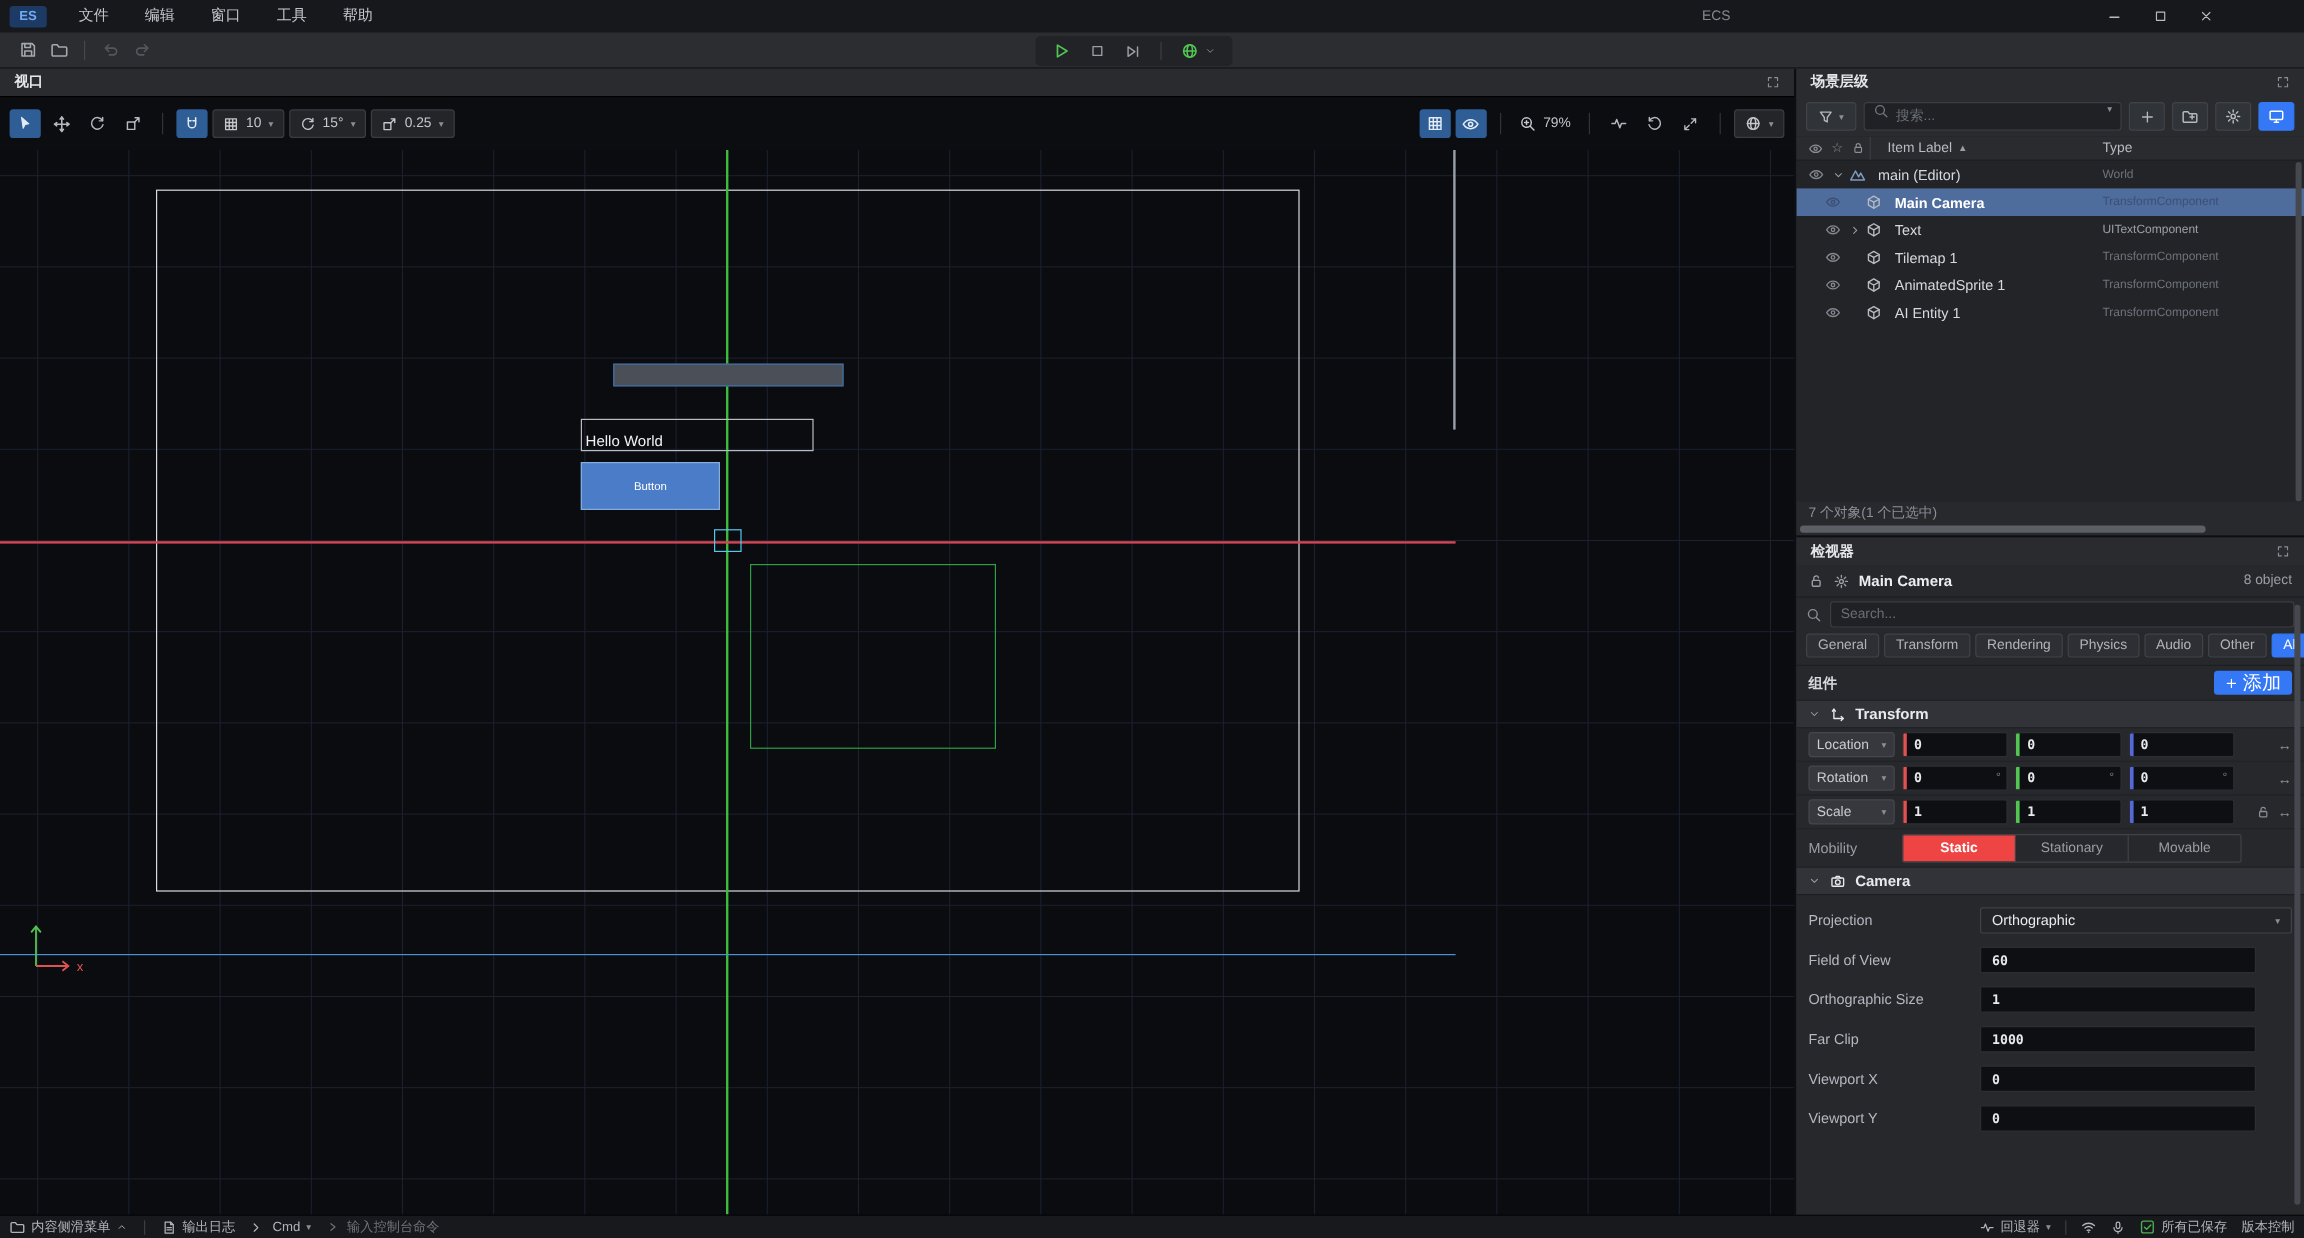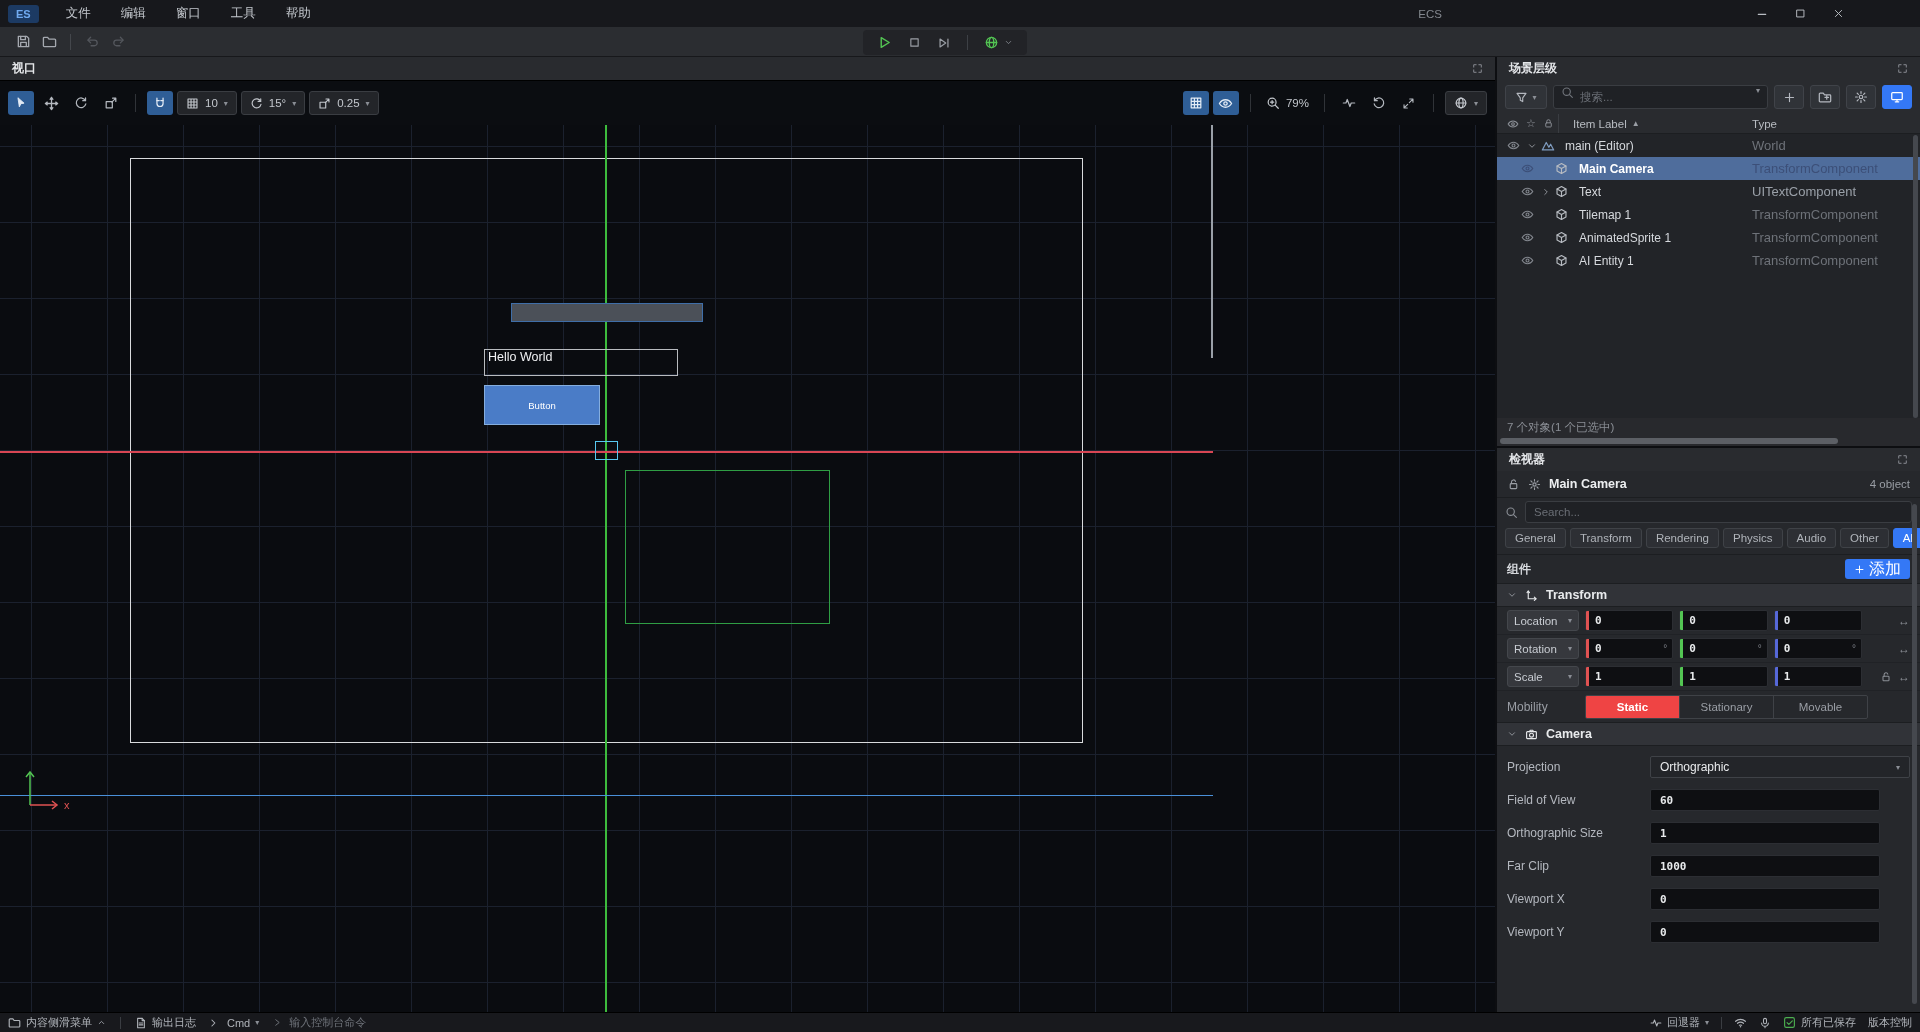--- a/index.html
+++ b/index.html
@@ -31,21 +31,21 @@
 .vpt-btn.active{background:#2f5e96;color:#e3ebf5}
 .vpt-dd{height:24px;background:#232529;border:1px solid #3a3d42;border-radius:3px;display:flex;align-items:center;padding:0 8px;gap:6px;color:#c3c7cd;font-size:11.5px}
 .vpt-sep{width:1px;height:18px;background:#303338;margin:0 7px}
 .vpt-zoom{display:flex;align-items:center;gap:6px;color:#c3c7cd;font-size:11.5px;padding:0 4px}
 
 .scene{flex:1;position:relative;background:#0a0c10;background-image:linear-gradient(#1b212e 1px,transparent 1px),linear-gradient(90deg,#1b212e 1px,transparent 1px);background-size:76px 76px;background-position:31px 21px;overflow:hidden}
 .w-rect{position:absolute;left:130px;top:33px;width:953px;height:585px;border:1px solid #d9dbdd}
 .g-vline{position:absolute;left:605px;top:0;width:2px;height:100%;background:#3dbb3d}
 .r-hline{position:absolute;left:0;top:326px;width:1213px;height:2px;background:#d84654}
 .slab{position:absolute;left:511px;top:178px;width:192px;height:19px;background:#4b5058;border:1px solid #3f6ea8}
-.hello{position:absolute;left:484px;top:224px;width:194px;height:27px;border:1px solid #b9bcc0;color:#f0f1f3;font-size:12.5px;display:flex;align-items:flex-start;padding-left:3px}
+.hello{position:absolute;left:484px;top:224px;width:194px;height:27px;border:1px solid #b9bcc0;color:#f0f1f3;font-size:12.5px;display:flex;align-items:flex-end;padding-left:3px}
 .btn-blue{position:absolute;left:484px;top:260px;width:116px;height:40px;background:#4a7cc7;border:1px solid #85aede;color:#fff;font-size:9.5px;display:flex;align-items:center;justify-content:center}
 .cyan-box{position:absolute;left:595px;top:316px;width:23px;height:19px;border:1px solid #57c7ef}
 .green-rect{position:absolute;left:625px;top:345px;width:205px;height:154px;border:1px solid #2f9e44}
 .b-hline{position:absolute;left:0;top:670px;width:1213px;height:1px;background:#4a90d9}
 .edge-line{position:absolute;left:1211px;top:0;width:2px;height:233px;background:#9aa0a8}
 .gizmo{position:absolute;left:14px;top:638px}
 
 .right-col{width:425px;display:flex;flex-direction:column;border-left:2px solid #0d0e11;background:#2a2c30}
 .hierarchy{height:391px;display:flex;flex-direction:column;border-bottom:2px solid #0d0e11;flex:none}
 .hi-toolbar{height:34px;display:flex;align-items:center;padding:0 8px;gap:6px;background:#292b2f;flex:none}
@@ -61,21 +61,21 @@
 .sort{font-size:8px;color:#9a9ea5}
 .th-type{width:168px}
 .tree-row{height:23px;display:flex;align-items:center;font-size:12px;color:#d6d9dd;flex:none}
 .tree-row.selected{background:#4f6d9c;color:#fff}
 .cell-eye{width:16px;margin-left:10px;color:#82868d;flex:none}
 .tree-row.child .cell-eye{margin-left:24px}
 .tree-row.selected .cell-eye{color:#3c4f78}
 .cell-chev{width:18px;color:#9a9ea5;flex:none;display:flex;justify-content:center}
 .cell-ic{width:20px;color:#b8bcc2;flex:none}
 .cell-label{flex:1;padding-left:4px;white-space:nowrap;overflow:hidden}
-.cell-type{width:168px;font-size:13px;color:#6e7279;flex:none}
+.cell-type{width:168px;font-size:10px;color:#6e7279;flex:none}
 .tree-row.selected .cell-type{color:#3c4f78}
 .cell-type.bright{color:#9aa0a8}
 .tree-spacer{flex:1}
 .vscroll{position:absolute;right:2px;top:21px;bottom:0;width:5px;background:#45484e;border-radius:3px}
 .status-row{height:18px;padding:0 10px;color:#8b8f96;font-size:11.5px;display:flex;align-items:center;background:#28292d;flex:none}
 .hscroll{height:10px;background:#28292d;position:relative;flex:none}
 .hscroll .thumb{position:absolute;left:3px;top:2px;width:338px;height:6px;background:#5c5f65;border-radius:3px}
 
 .inspector{flex:1;display:flex;flex-direction:column;background:#26282c;position:relative;overflow:hidden}
 .insp-obj{height:27px;display:flex;align-items:center;padding:0 10px;gap:8px;border-bottom:1px solid #1c1e21;flex:none;color:#9a9ea5}
@@ -549,21 +549,21 @@
       <div class="insp-obj">
         <svg class="ic" width="13" height="13" viewBox="0 0 16 16">
             <rect x="4" y="7" width="8" height="6" rx="1"></rect>
             <path d="M5.5 7V4.8a2.5 2.5 0 0 1 4.9-.6"></path>
           </svg>
         <svg class="ic" width="13" height="13" viewBox="0 0 16 16">
             <circle cx="8" cy="8" r="2"></circle>
             <path d="M8 1.8v2M8 12.2v2M1.8 8h2M12.2 8h2M3.6 3.6L5 5M11 11l1.4 1.4M12.4 3.6L11 5M5 11l-1.4 1.4"></path>
           </svg>
         <span class="name">Main Camera</span>
-        <span class="count">4 object</span>
+        <span class="count">8 object</span>
       </div>
       <div class="insp-search">
         <svg class="ic" width="13" height="13" viewBox="0 0 16 16">
             <circle cx="7" cy="7" r="4.5"></circle>
             <path d="M10.5 10.5L14 14"></path>
           </svg>
         <input placeholder="Search..." style="">
       </div>
       <div class="tabs">
         <span class="tab">General</span>

